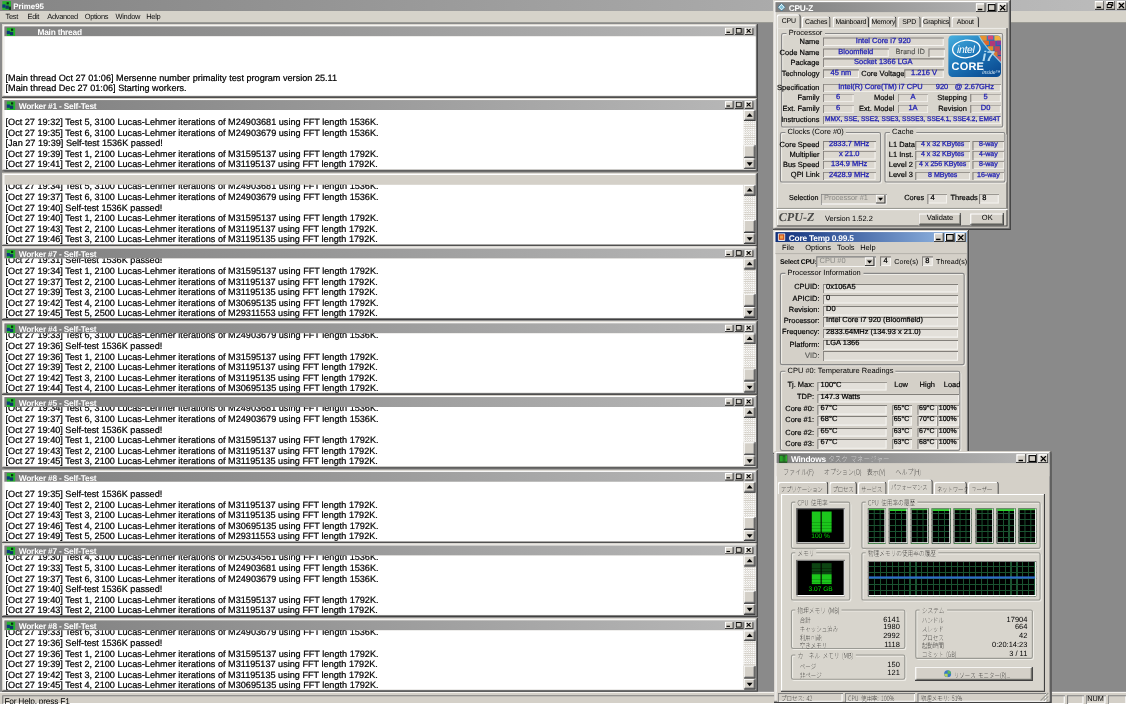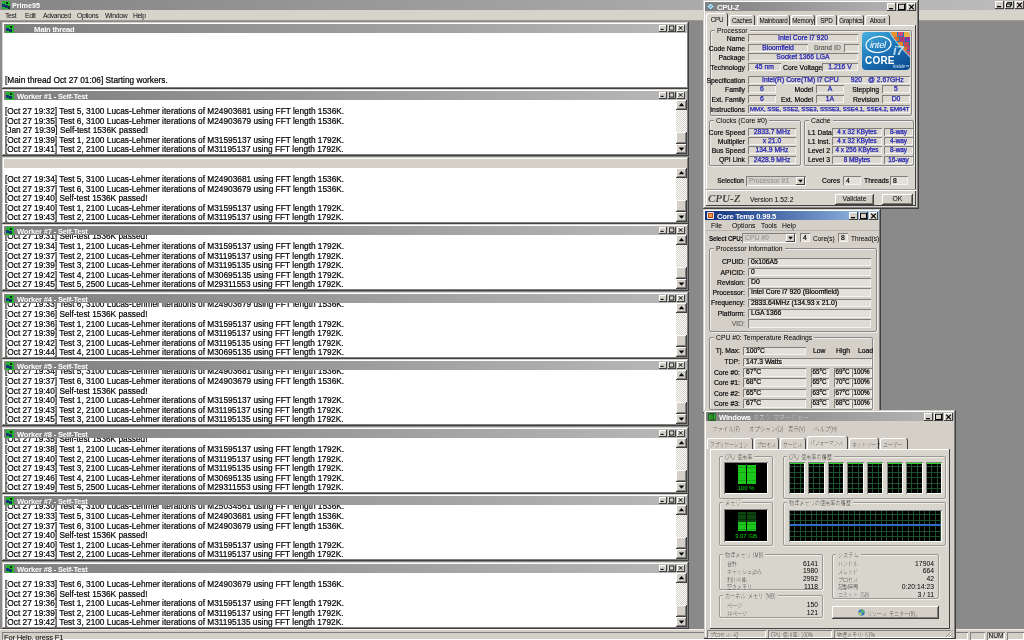--- a/index.html
+++ b/index.html
@@ -79,21 +79,22 @@
             <path d="M2 1.4 L6 5.4 M6 1.4 L2 5.4" stroke="#000" stroke-width="1.1"></path>
           </svg>
         </div>
       </div>
     </div>
     <div class="ab" style="left:2px;top:11px;width:683px;height:54px;background:#fff;overflow:hidden">
       <div class="ab" style="left:1px;bottom:1px;width:672px;font-size:8.3px;letter-spacing:0px;line-height:9.6px;color:#000;white-space:nowrap;-webkit-text-stroke:0.2px #000">
         <div>&nbsp;</div>
         <div>&nbsp;</div>
         <div>&nbsp;</div>
-        <div>[Main thread Oct 27 01:06] Starting workers.</div>
+        <div>[Main thread Oct 27 01:06] Mersenne number primality test program version 25.11</div>
+        <div>[Main thread Dec 27 01:06] Starting workers.</div>
       </div>
     </div>
   </div>
 <div class="win" style="left:2px;top:89px;width:687px;height:67px">
     <div class="tbar">
       <svg class="ab" style="left:2px;top:0.5px" width="8" height="8">
         <rect width="8" height="8" fill="#24b42c"></rect>
         <rect x="0" y="3" width="3" height="3" fill="#0c3a7c"></rect>
         <rect x="4" y="1" width="2" height="2" fill="#0a3014"></rect>
         <rect x="3" y="4" width="3" height="3" fill="#123468"></rect>
@@ -141,20 +142,21 @@
     </div>
   </div>
 <div class="win" style="left:2px;top:157px;width:687px;height:67px">
     <div class="ab" style="left:2px;top:11px;width:683px;height:54px;background:#fff;overflow:hidden">
       <div class="ab" style="left:1px;bottom:-1px;width:672px;font-size:8.3px;letter-spacing:0px;line-height:9.6px;color:#000;white-space:nowrap;-webkit-text-stroke:0.2px #000">
         <div>[Oct 27 19:34] Test 5, 3100 Lucas-Lehmer iterations of M24903681 using FFT length 1536K.</div>
         <div>[Oct 27 19:37] Test 6, 3100 Lucas-Lehmer iterations of M24903679 using FFT length 1536K.</div>
         <div>[Oct 27 19:40] Self-test 1536K passed!</div>
         <div>[Oct 27 19:40] Test 1, 2100 Lucas-Lehmer iterations of M31595137 using FFT length 1792K.</div>
         <div>[Oct 27 19:43] Test 2, 2100 Lucas-Lehmer iterations of M31195137 using FFT length 1792K.</div>
+        <div>[Oct 27 19:46] Test 3, 2100 Lucas-Lehmer iterations of M31195135 using FFT length 1792K.</div>
       </div>
       <div class="ab" style="right:0;top:0;width:11px;height:100%;background:conic-gradient(#fff 25%,#d4d0c8 0 50%,#fff 0 75%,#d4d0c8 0) 0 0/2px 2px">
         <div class="ab" style="left:0;top:0;width:11px;height:10px;background:#d4d0c8;box-shadow:inset -1px -1px #404040,inset 1px 1px #fff,inset -2px -2px #808080">
           <svg width="11" height="10">
             <path d="M5.5 3 L8.2 6.2 L2.8 6.2 Z" fill="#000"></path>
           </svg>
         </div>
         <div class="ab" style="left:0;bottom:10px;width:11px;height:12px;background:#d4d0c8;box-shadow:inset -1px -1px #404040,inset 1px 1px #fff,inset -2px -2px #808080"></div>
         <div class="ab" style="left:0;bottom:0;width:11px;height:10px;background:#d4d0c8;box-shadow:inset -1px -1px #404040,inset 1px 1px #fff,inset -2px -2px #808080">
           <svg width="11" height="10">
@@ -340,21 +342,20 @@
         <div class="cb" style="position:absolute;left:18px;top:0px;width:8px;height:7px">
           <svg width="8" height="7" viewBox="0 0 9 8" style="position:absolute;left:0;top:0">
             <path d="M2 1.4 L6 5.4 M6 1.4 L2 5.4" stroke="#000" stroke-width="1.1"></path>
           </svg>
         </div>
       </div>
     </div>
     <div class="ab" style="left:2px;top:11px;width:683px;height:54px;background:#fff;overflow:hidden">
       <div class="ab" style="left:1px;bottom:-1px;width:672px;font-size:8.3px;letter-spacing:0px;line-height:9.6px;color:#000;white-space:nowrap;-webkit-text-stroke:0.2px #000">
         <div>[Oct 27 19:35] Self-test 1536K passed!</div>
-        <div>[Oct 27 19:38] Test 1, 2100 Lucas-Lehmer iterations of M31595137 using FFT length 1792K.</div>
         <div>[Oct 27 19:40] Test 2, 2100 Lucas-Lehmer iterations of M31195137 using FFT length 1792K.</div>
         <div>[Oct 27 19:43] Test 3, 2100 Lucas-Lehmer iterations of M31195135 using FFT length 1792K.</div>
         <div>[Oct 27 19:46] Test 4, 2100 Lucas-Lehmer iterations of M30695135 using FFT length 1792K.</div>
         <div>[Oct 27 19:49] Test 5, 2500 Lucas-Lehmer iterations of M29311553 using FFT length 1792K.</div>
       </div>
       <div class="ab" style="right:0;top:0;width:11px;height:100%;background:conic-gradient(#fff 25%,#d4d0c8 0 50%,#fff 0 75%,#d4d0c8 0) 0 0/2px 2px">
         <div class="ab" style="left:0;top:0;width:11px;height:10px;background:#d4d0c8;box-shadow:inset -1px -1px #404040,inset 1px 1px #fff,inset -2px -2px #808080">
           <svg width="11" height="10">
             <path d="M5.5 3 L8.2 6.2 L2.8 6.2 Z" fill="#000"></path>
           </svg>
@@ -446,20 +447,21 @@
         </div>
       </div>
     </div>
     <div class="ab" style="left:2px;top:11px;width:683px;height:54px;background:#fff;overflow:hidden">
       <div class="ab" style="left:1px;bottom:-1px;width:672px;font-size:8.3px;letter-spacing:0px;line-height:9.6px;color:#000;white-space:nowrap;-webkit-text-stroke:0.2px #000">
         <div>[Oct 27 19:33] Test 6, 3100 Lucas-Lehmer iterations of M24903679 using FFT length 1536K.</div>
         <div>[Oct 27 19:36] Self-test 1536K passed!</div>
         <div>[Oct 27 19:36] Test 1, 2100 Lucas-Lehmer iterations of M31595137 using FFT length 1792K.</div>
         <div>[Oct 27 19:39] Test 2, 2100 Lucas-Lehmer iterations of M31195137 using FFT length 1792K.</div>
         <div>[Oct 27 19:42] Test 3, 2100 Lucas-Lehmer iterations of M31195135 using FFT length 1792K.</div>
+        <div>[Oct 27 19:45] Test 4, 2100 Lucas-Lehmer iterations of M30695135 using FFT length 1792K.</div>
       </div>
       <div class="ab" style="right:0;top:0;width:11px;height:100%;background:conic-gradient(#fff 25%,#d4d0c8 0 50%,#fff 0 75%,#d4d0c8 0) 0 0/2px 2px">
         <div class="ab" style="left:0;top:0;width:11px;height:10px;background:#d4d0c8;box-shadow:inset -1px -1px #404040,inset 1px 1px #fff,inset -2px -2px #808080">
           <svg width="11" height="10">
             <path d="M5.5 3 L8.2 6.2 L2.8 6.2 Z" fill="#000"></path>
           </svg>
         </div>
         <div class="ab" style="left:0;bottom:10px;width:11px;height:12px;background:#d4d0c8;box-shadow:inset -1px -1px #404040,inset 1px 1px #fff,inset -2px -2px #808080"></div>
         <div class="ab" style="left:0;bottom:0;width:11px;height:10px;background:#d4d0c8;box-shadow:inset -1px -1px #404040,inset 1px 1px #fff,inset -2px -2px #808080">
           <svg width="11" height="10">

